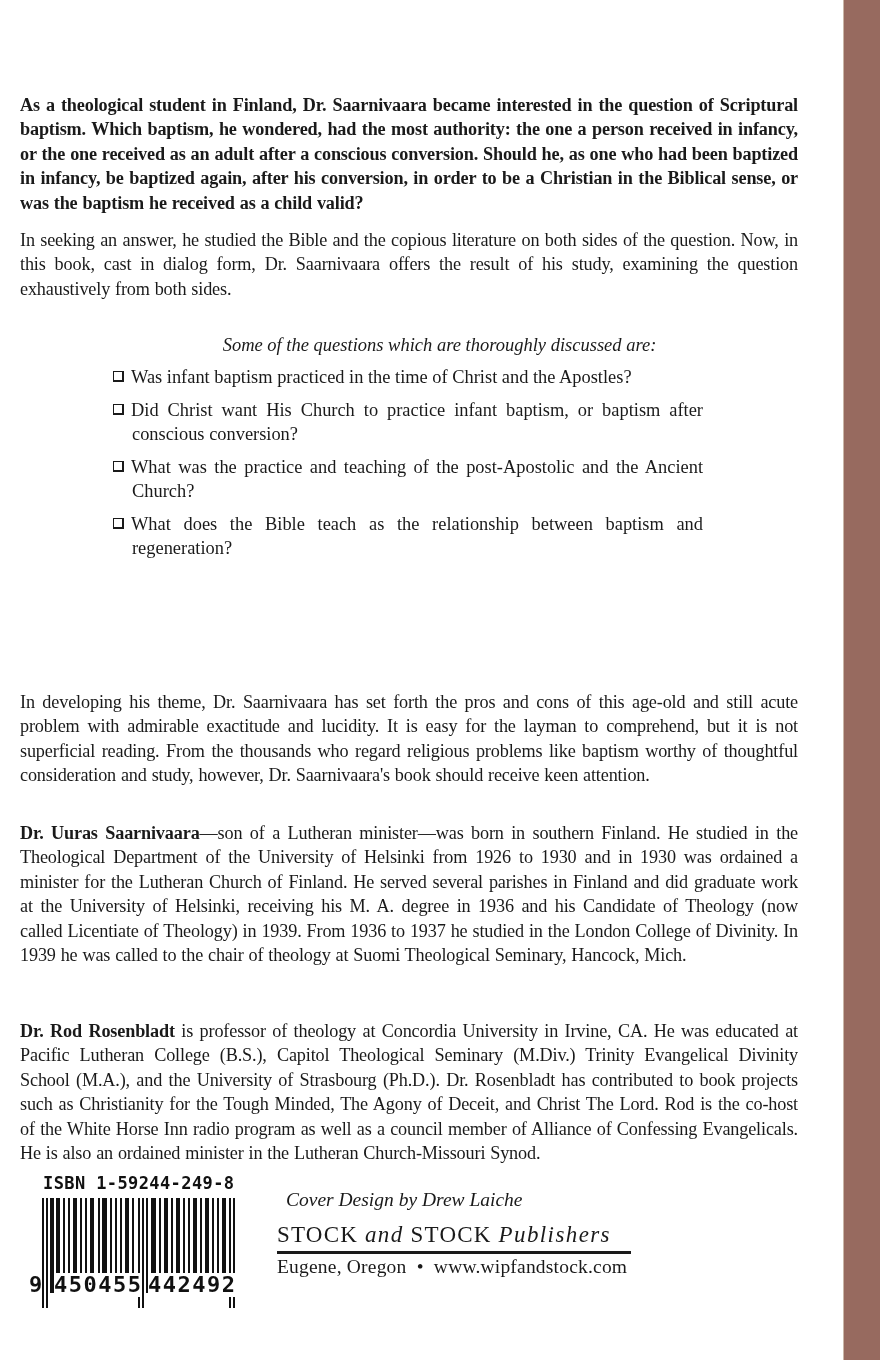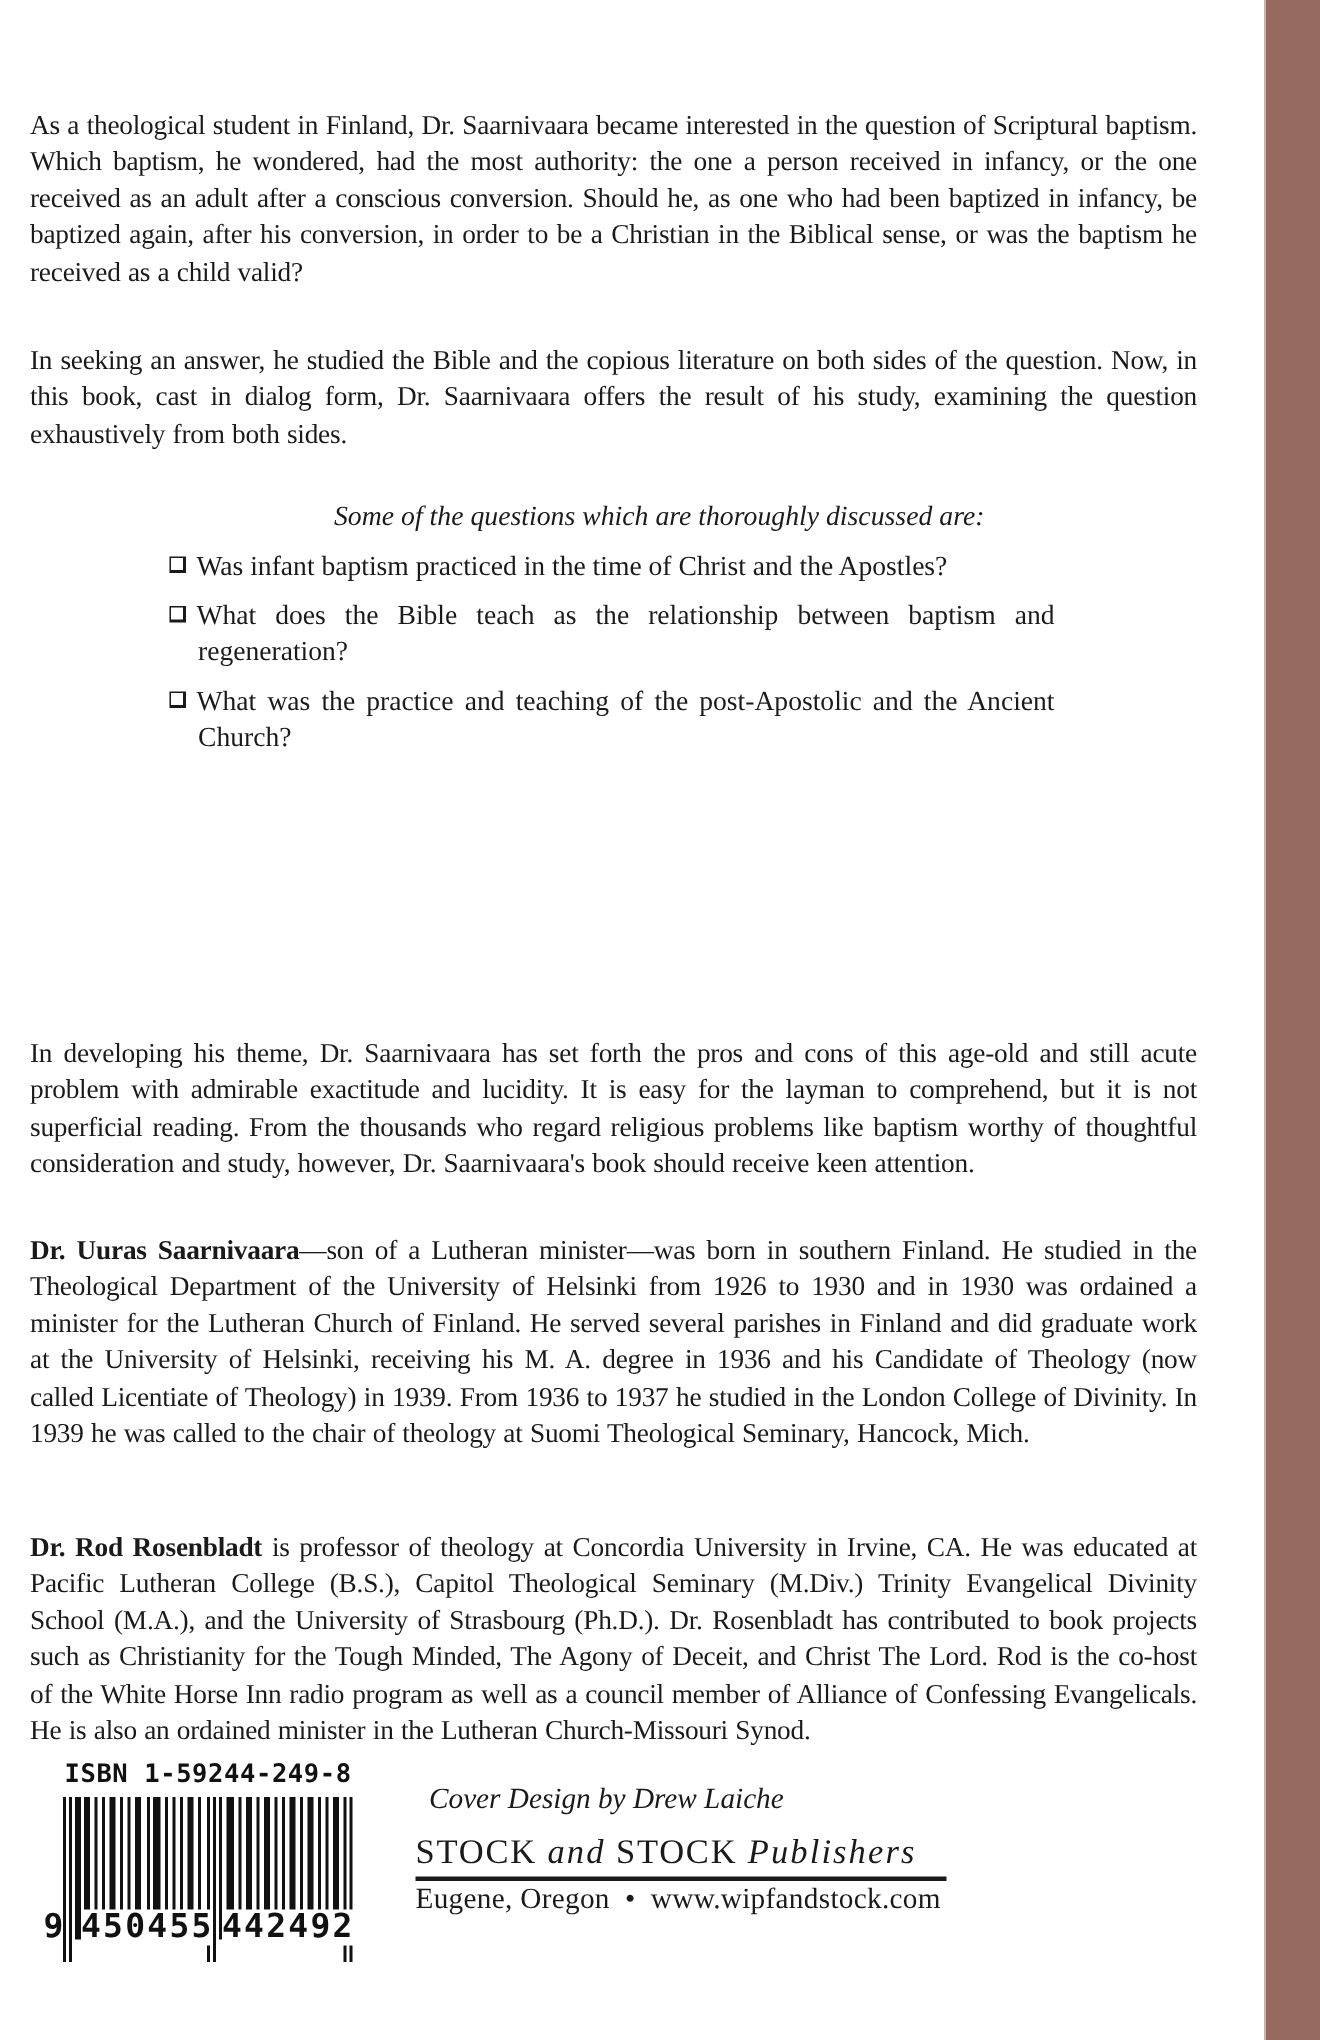--- a/index.html
+++ b/index.html
@@ -57,42 +57,46 @@
   .publisher i { font-style: italic; letter-spacing: 1.4px; }
   .publisher-location {
     position: absolute; left: 277px; top: 1256px; font-size: 19.5px; letter-spacing: 0.2px;
   }
 </style>
 </head>
 <body>
 
 <div class="spine"></div>
 
-<div class="block" style="top:71px;">
+<div class="block" style="top:93px;font-weight:bold;">
   <p class="last">As a theological student in Finland, Dr. Saarnivaara became interested in the question of Scriptural baptism. Which baptism, he wondered, had the most authority: the one a person received in infancy, or the one received as an adult after a conscious conversion. Should he, as one who had been baptized in infancy, be baptized again, after his conversion, in order to be a Christian in the Biblical sense, or was the baptism he received as a child valid?</p>
 </div>
 
 <div class="block" style="top:228px;">
   <p class="last">In seeking an answer, he studied the Bible and the copious literature on both sides of the question. Now, in this book, cast in dialog form, Dr. Saarnivaara offers the result of his study, examining the question exhaustively from both sides.</p>
 </div>
 
 <div class="questions-heading">Some of the questions which are thoroughly discussed are:</div>
 
 <ul class="q-list">
   <li class="q-item single">
     <span class="box"></span>
     <span class="text">Was infant baptism practiced in the time of Christ and the Apostles?</span>
   </li>
   <li class="q-item">
     <span class="box"></span>
-    <span class="text">What does the Bible teach as the relationship between baptism and regeneration?</span>
+    <span class="text">Did Christ want His Church to practice infant baptism, or baptism after conscious conversion?</span>
   </li>
   <li class="q-item">
     <span class="box"></span>
     <span class="text">What was the practice and teaching of the post-Apostolic and the Ancient Church?</span>
+  </li>
+  <li class="q-item">
+    <span class="box"></span>
+    <span class="text">What does the Bible teach as the relationship between baptism and regeneration?</span>
   </li>
 </ul>
 
 <div class="block" style="top:690px;">
   <p class="last">In developing his theme, Dr. Saarnivaara has set forth the pros and cons of this age-old and still acute problem with admirable exactitude and lucidity. It is easy for the layman to comprehend, but it is not superficial reading. From the thousands who regard religious problems like baptism worthy of thoughtful consideration and study, however, Dr. Saarnivaara's book should receive keen attention.</p>
 </div>
 
 <div class="block" style="top:821px;">
   <p class="last"><span class="bold">Dr. Uuras Saarnivaara</span><span>—son of a Lutheran minister—was born in southern Finland. He studied in the Theological Department of the University of Helsinki from 1926 to 1930 and in 1930 was ordained a minister for the Lutheran Church of Finland. He served several parishes in Finland and did graduate work at the University of Helsinki, receiving his M. A. degree in 1936 and his Candidate of Theology (now called Licentiate of Theology) in 1939. From 1936 to 1937 he studied in the London College of Divinity. In 1939 he was called to the chair of theology at Suomi Theological Seminary, Hancock, Mich.</span></p>
 </div>

